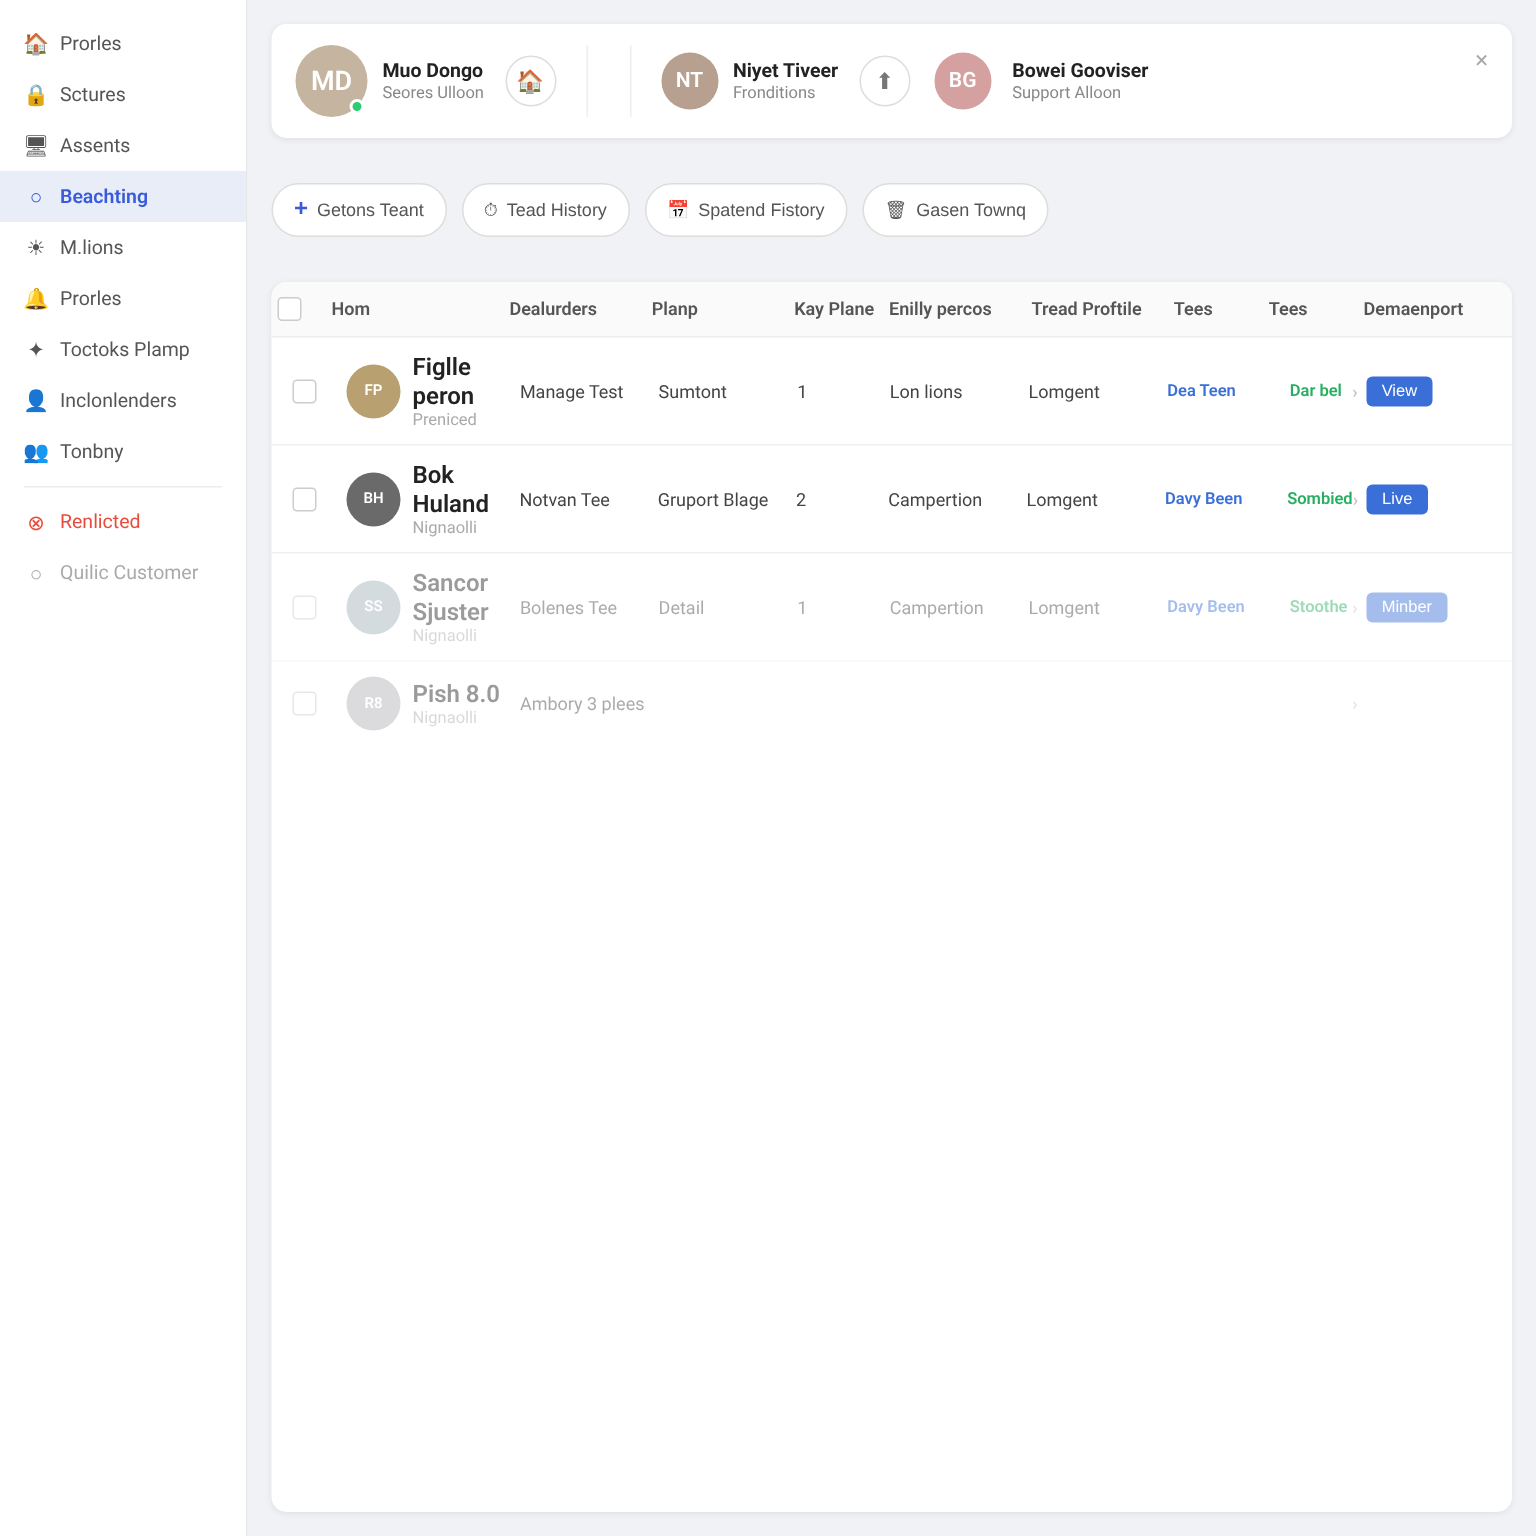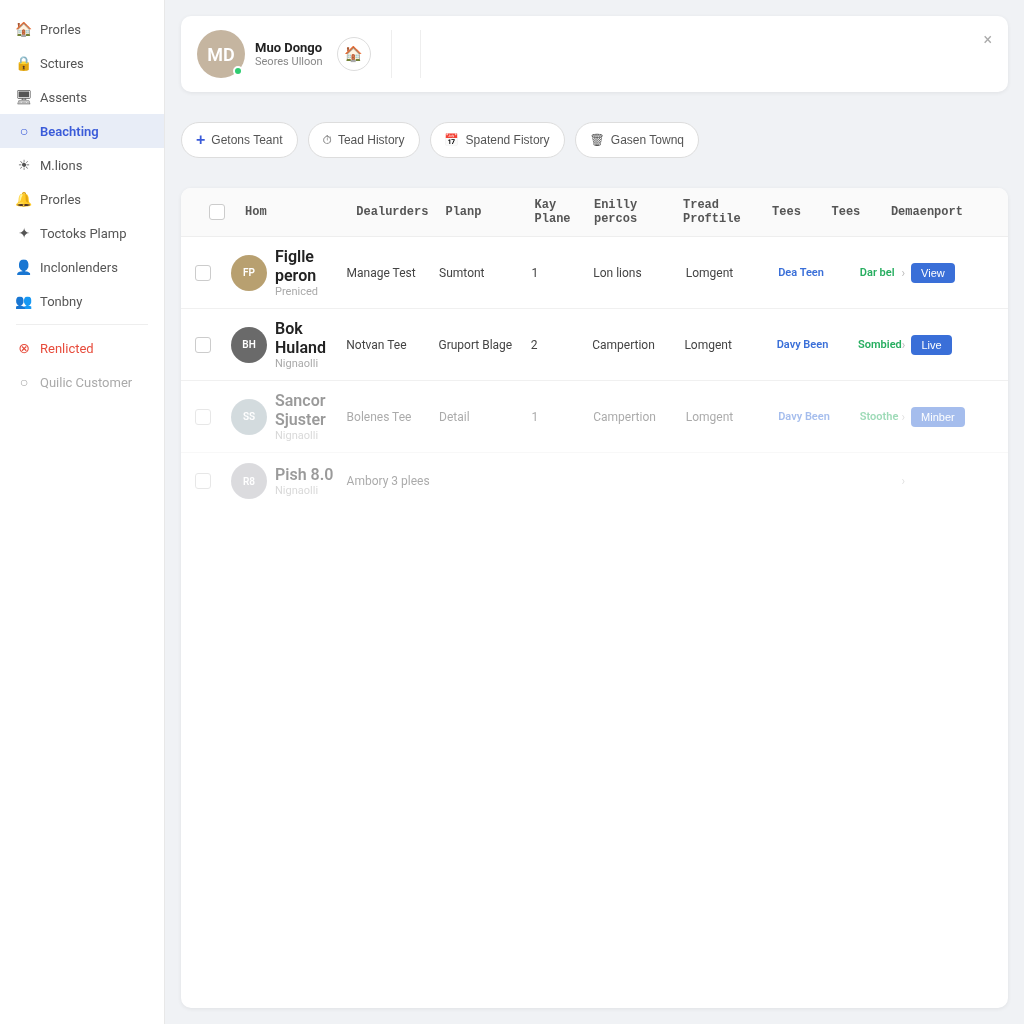--- a/index.html
+++ b/index.html
@@ -182,24 +182,23 @@
       background: #fff;
       border-radius: 10px;
       box-shadow: 0 1px 4px rgba(0,0,0,0.07);
       overflow: hidden;
       flex: 1;
     }
     .table-header {
       display: grid;
       grid-template-columns: 36px 1.5fr 1.2fr 1.2fr 0.8fr 1.2fr 1.2fr 0.8fr 0.8fr 1.2fr;
       align-items: center;
-      padding: 10px 28px;
+      padding: 10px 4px;
       border-bottom: 1.5px solid #eee;
       background: #fafafa;
-      font-family: Liberation Mono, monospace;
     }
     .th {
       font-size: 12px;
       font-weight: 600;
       color: #555;
     }
     .table-row {
       display: grid;
       grid-template-columns: 36px 1.5fr 1.2fr 1.2fr 0.8fr 1.2fr 1.2fr 0.8fr 0.8fr 1.2fr;
       align-items: center;
@@ -331,20 +330,33 @@
         <div class="role">Seores Ulloon</div>
       </div>
       <div class="icon-btn">🏠</div>
     </div>
 
     <div class="card-divider"></div>
 
 
     <div class="card-divider"></div>
 
+    <div class="profile-card">
+      <div class="avatar-sm" id="third-avatar" style="background: rgb(184, 160, 144);">NT</div>
+      <div class="profile-info">
+        <div class="name">Niyet Tiveer</div>
+        <div class="role">Fronditions</div>
+      </div>
+      <div class="icon-btn">⬆</div>
+      <div class="avatar-sm" id="fourth-avatar" style="margin-left: 6px; background: rgb(212, 160, 160);">BG</div>
+      <div class="profile-info" style="margin-left:4px;">
+        <div class="name">Bowei Gooviser</div>
+        <div class="role">Support Alloon</div>
+      </div>
+    </div>
 
     <div class="top-right-close">×</div>
 
   </section>
 
   <div style="display:flex; gap:10px; flex-wrap:wrap;">
     <button class="action-btn">
       <span class="plus">+</span>
       <span>Getons Teant</span>
     </button>

